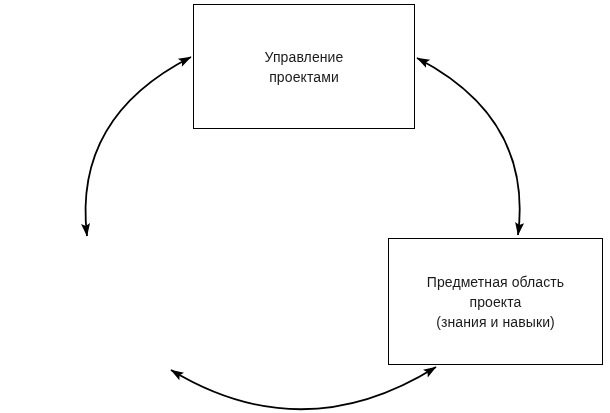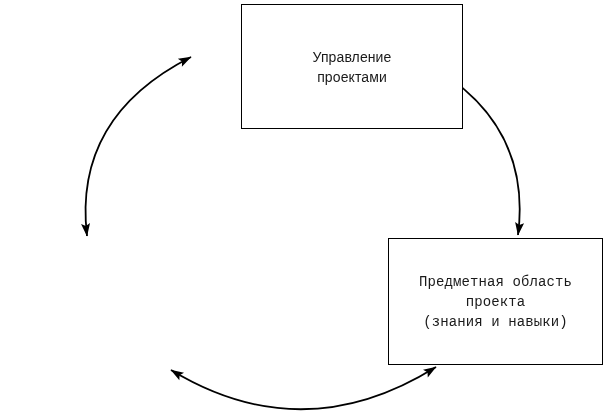--- a/index.html
+++ b/index.html
@@ -32,23 +32,23 @@
     justify-content: center;
     text-align: center;
   }
   .node .label {
     white-space: pre-line;
     font-size: 14px;
     line-height: 20px;
     color: #1a1a1a;
     letter-spacing: 0.1px;
   }
-  .node-top   { left: 193px; top: 4px;   width: 222px; height: 125px; margin-left: 48px; }
+  .node-top   { left: 193px; top: 4px;   width: 222px; height: 125px; }
   .node-left  { left: 1px;   top: 239px; width: 221px; height: 128px; }
-  .node-right { left: 388px; top: 238px; width: 215px; height: 127px; font-family: Liberation Mono, monospace; }
+  .node-right { left: 388px; top: 238px; width: 215px; height: 127px; }
 </style>
 </head>
 <body>
 
 <div class="stage">
 
   <svg class="arrows" viewBox="0 0 610 413" xmlns="http://www.w3.org/2000/svg">
     <defs>
       <marker id="arrowhead" viewBox="0 0 14 10" refX="13" refY="5" markerWidth="14" markerHeight="10" markerUnits="userSpaceOnUse" orient="auto-start-reverse">
         <path d="M0.5,0.5 L13.5,5 L0.5,9.5 L3,5 Z" fill="#000000"></path>

